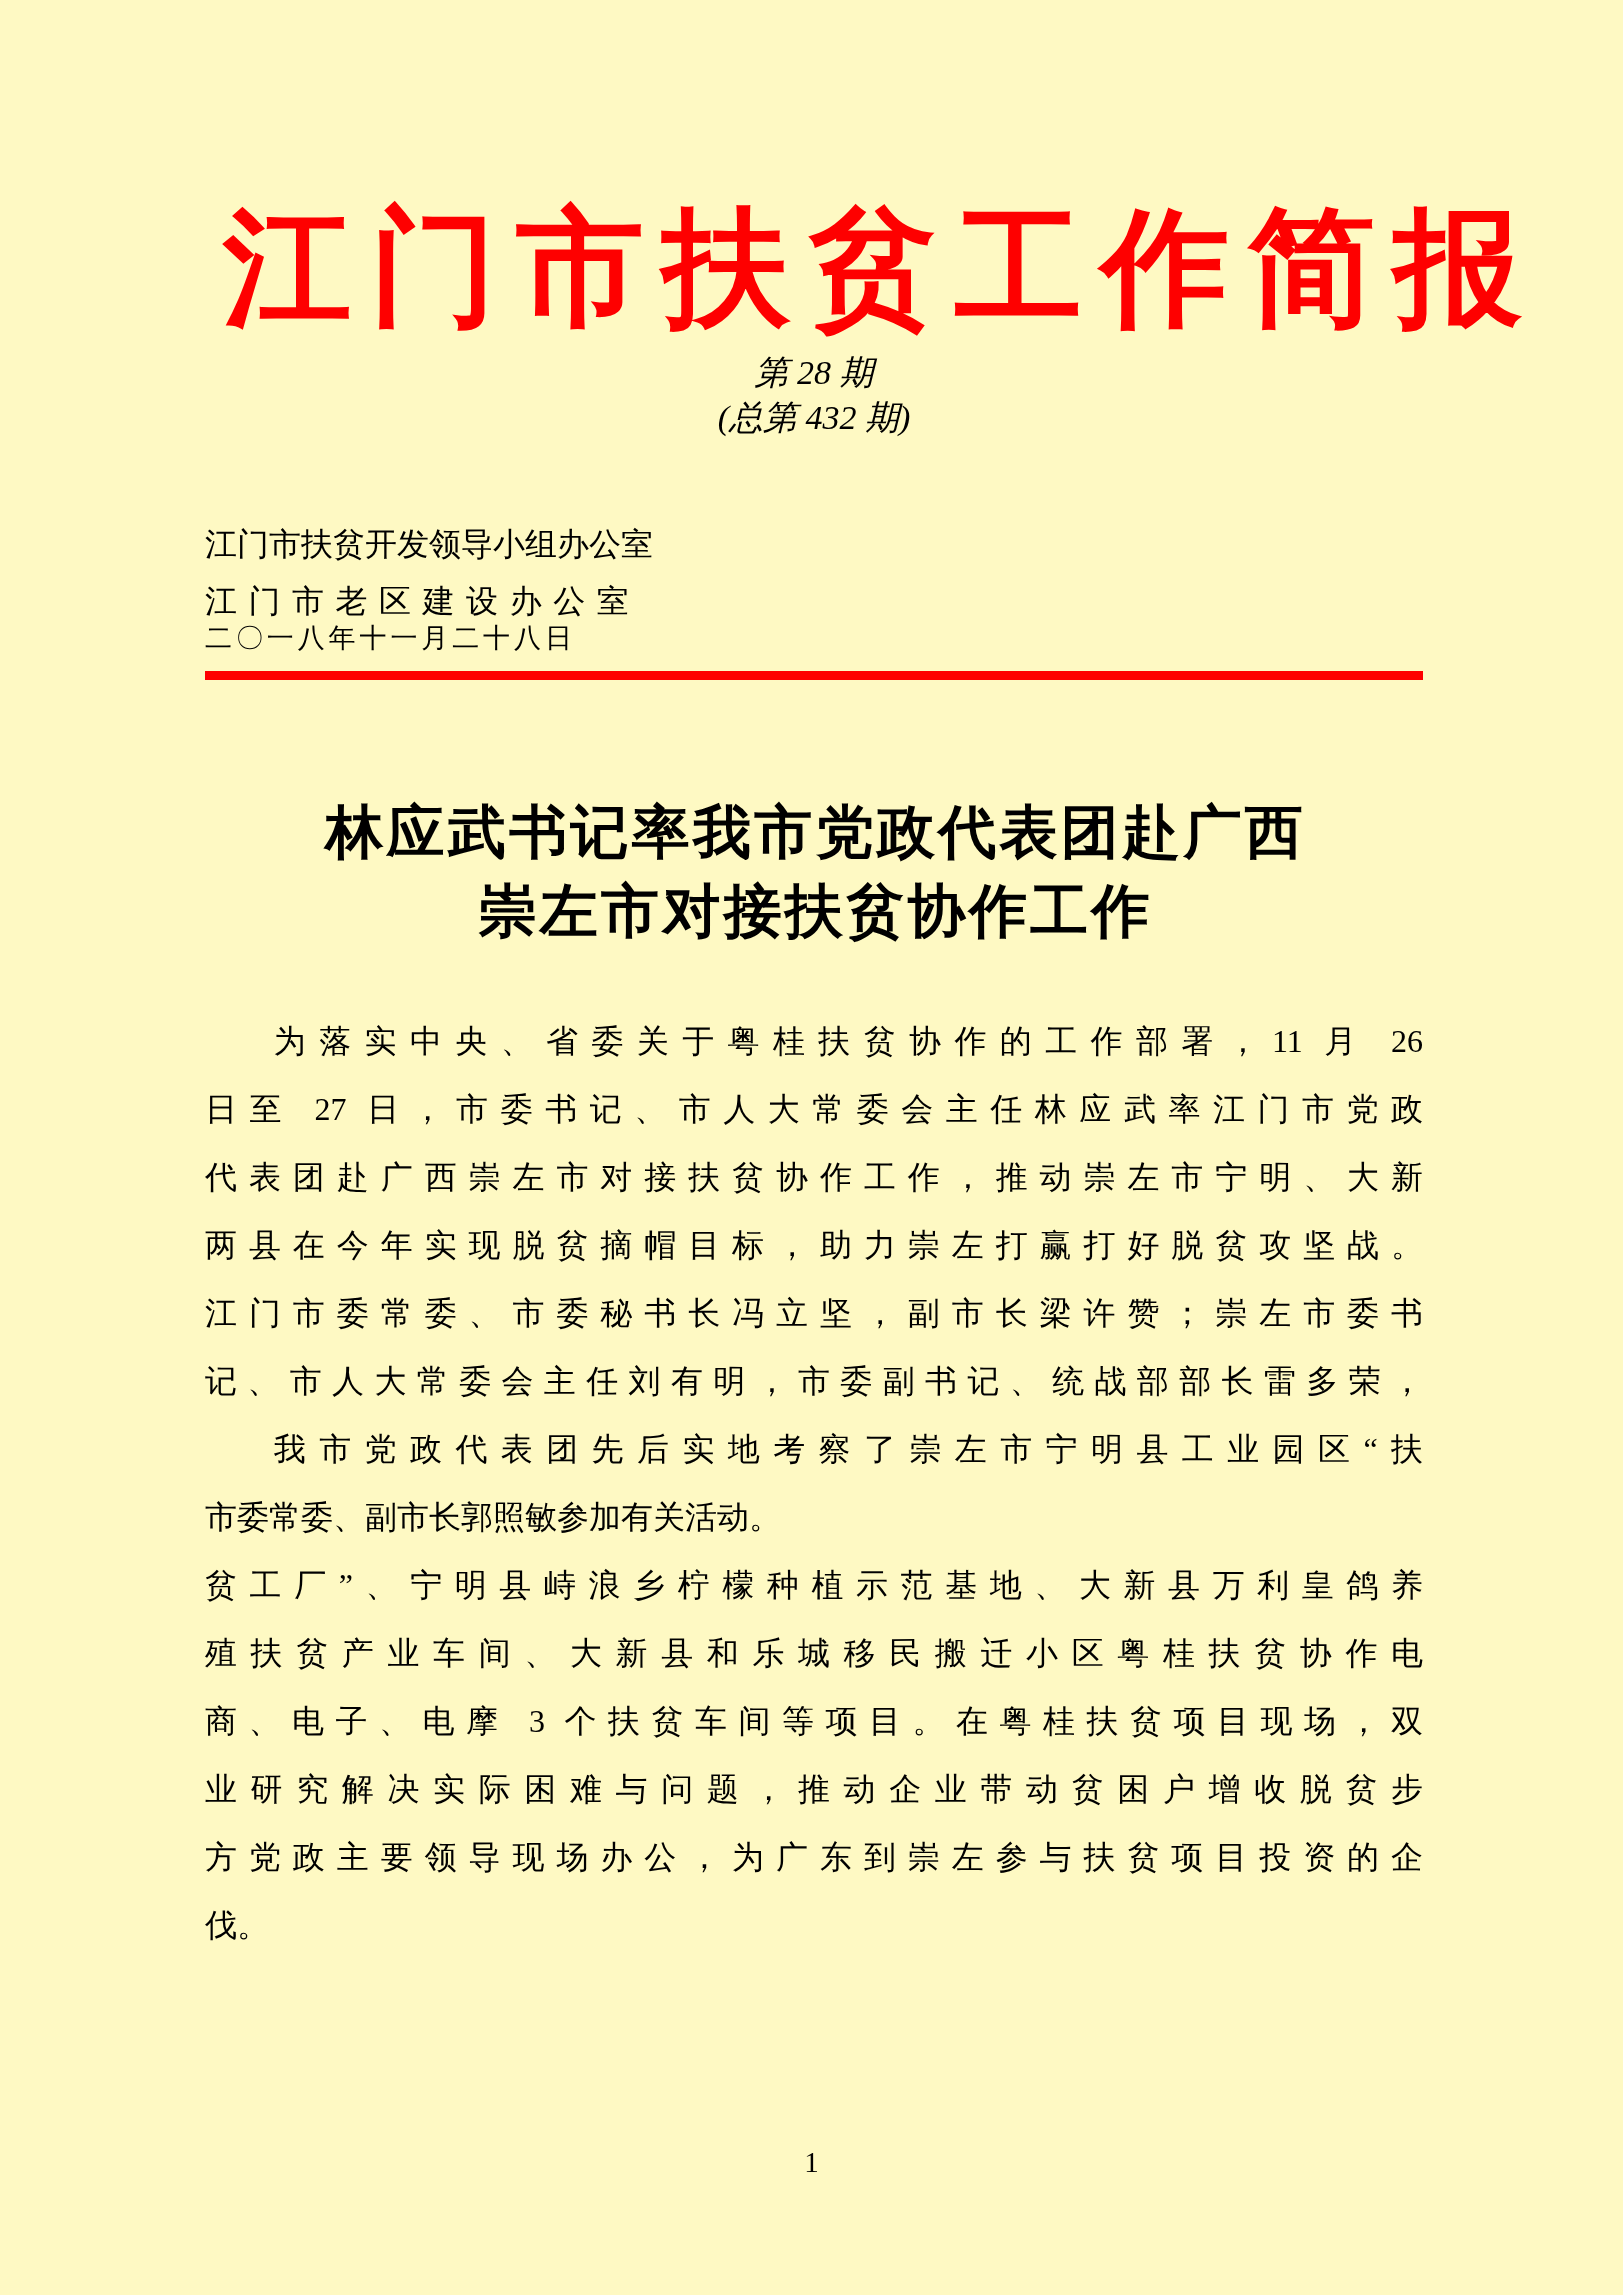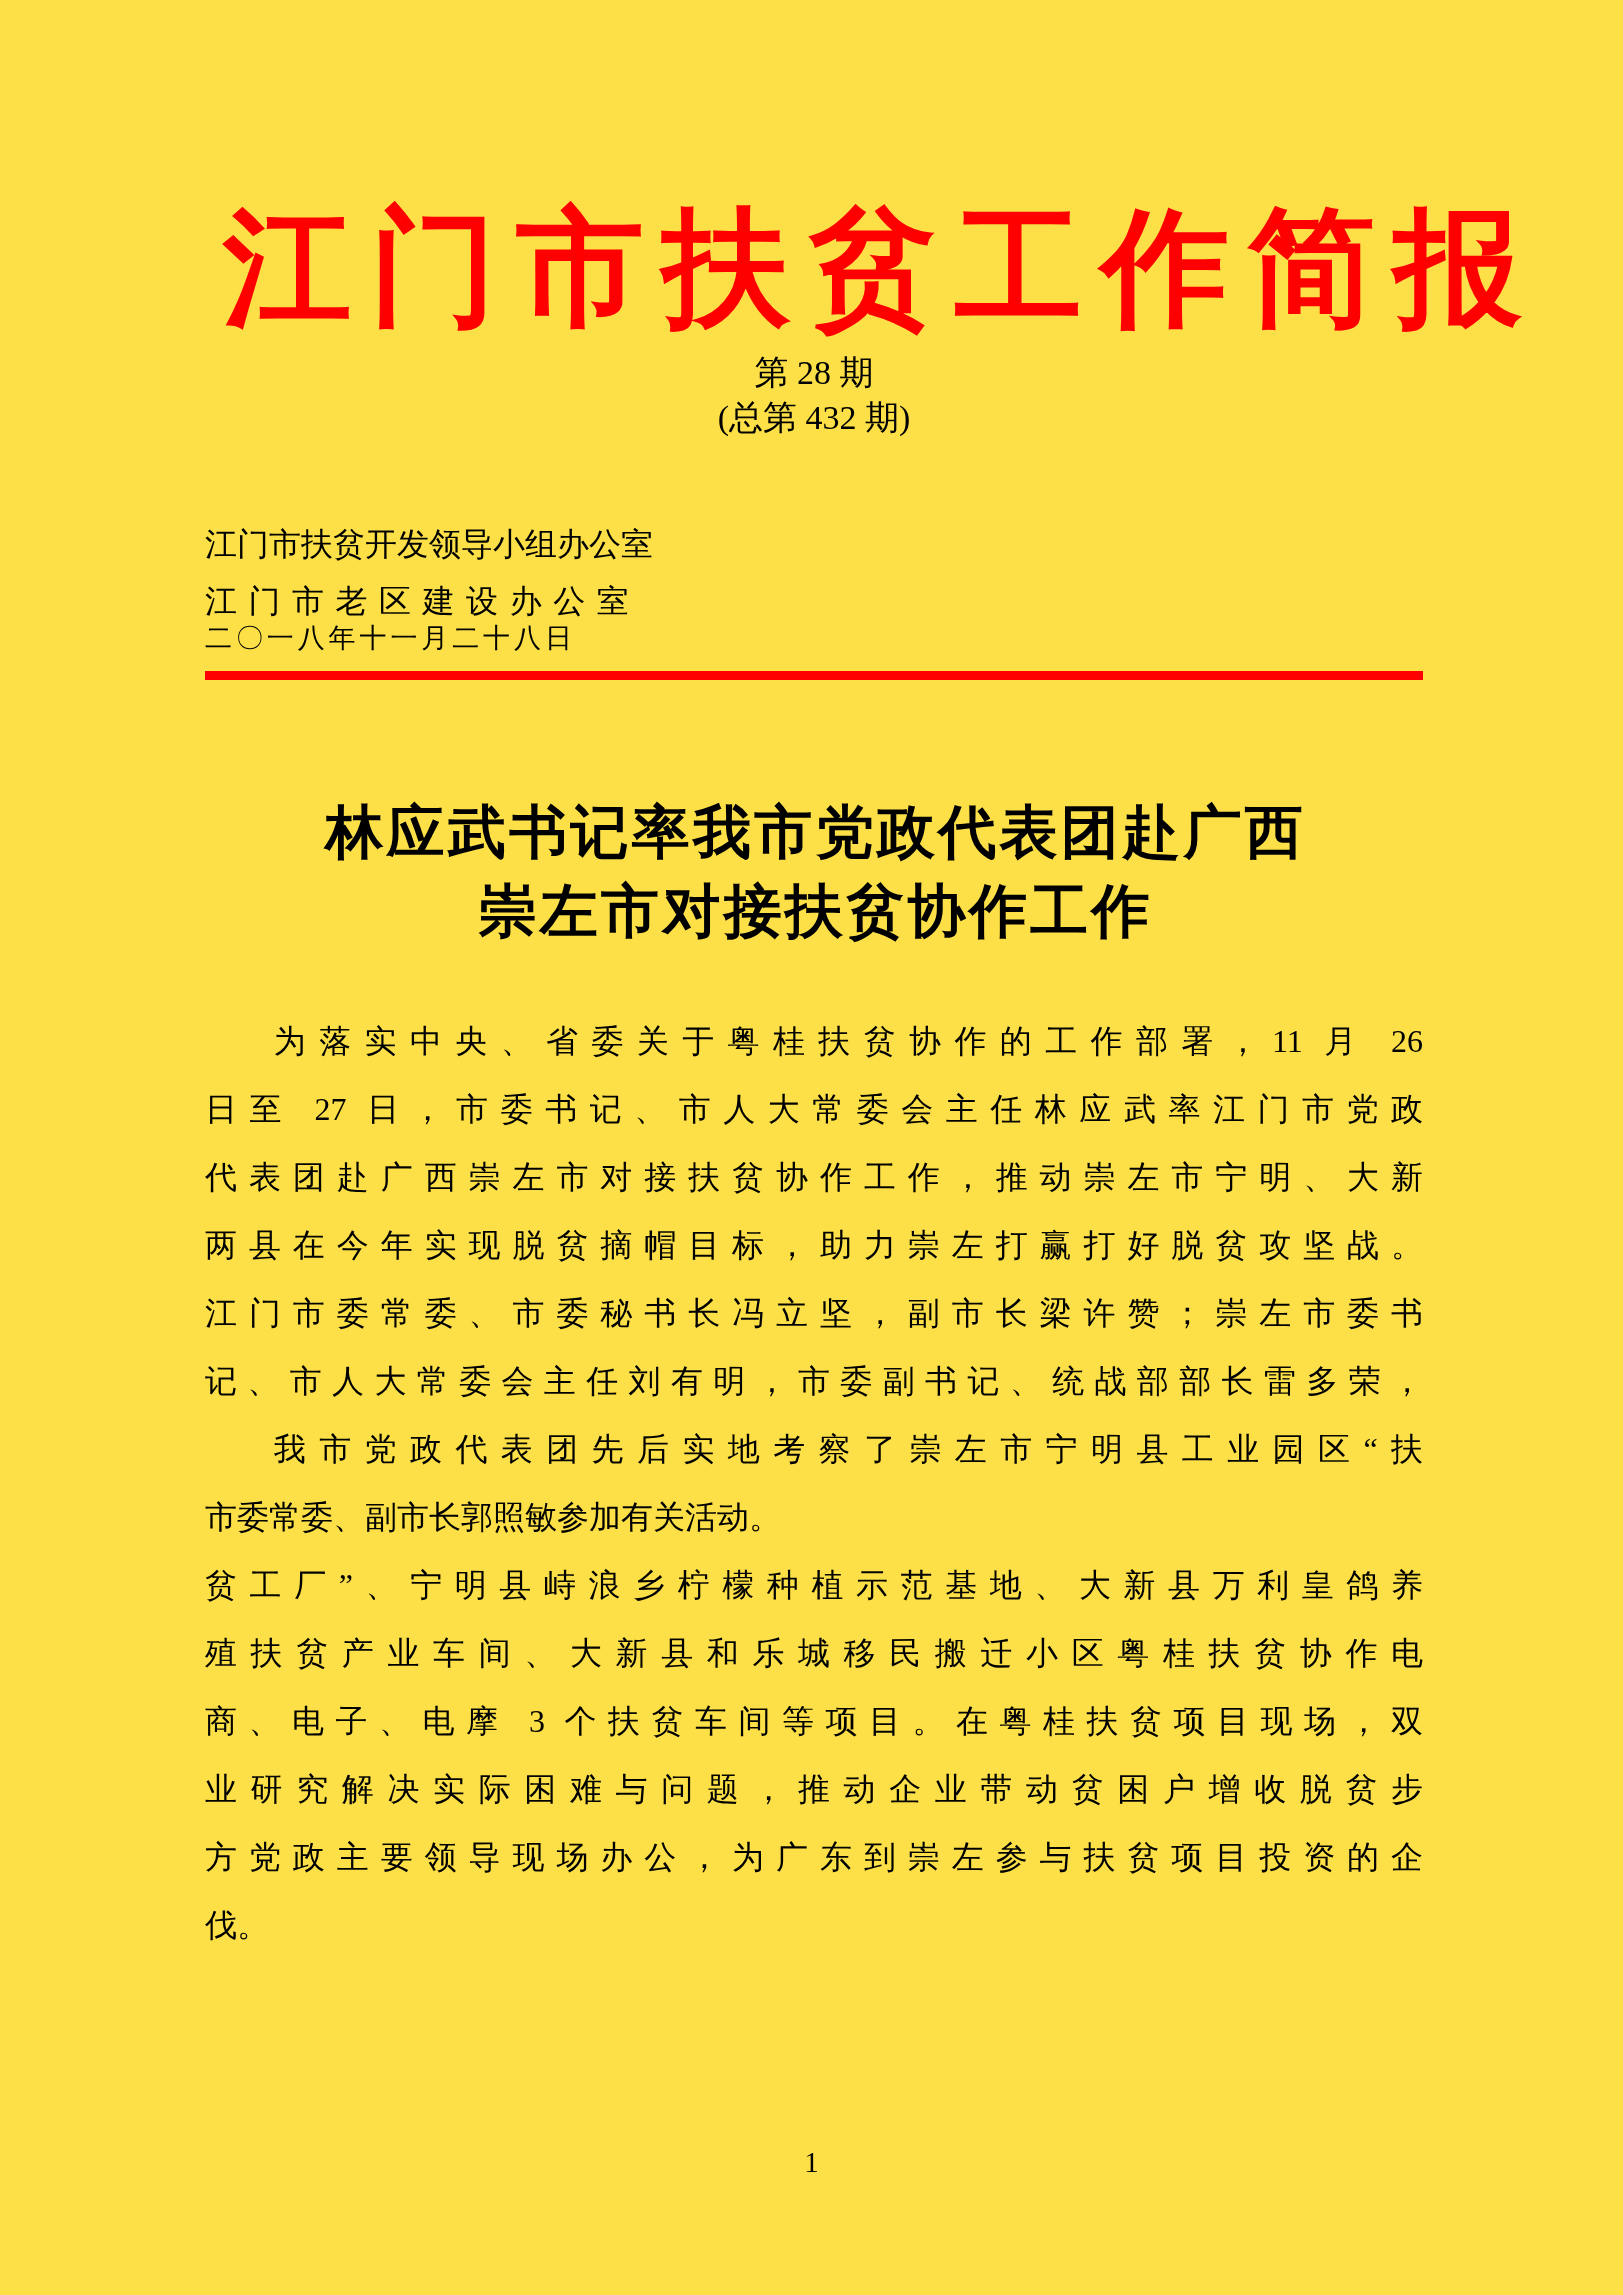--- a/index.html
+++ b/index.html
@@ -4,21 +4,21 @@
 <style>
   html, body {
     margin: 0;
     padding: 0;
     background: #ffffff;
   }
   .page {
     position: relative;
     width: 1623px;
     height: 2295px;
-    background: #fde047;
+    background: #fef9c3;
     color: #000000;
     font-family: "Liberation Serif", "DejaVu Serif", serif;
     box-sizing: border-box;
     padding: 0 200px 0 205px;
     overflow: hidden;
   }
   .masthead-title {
     margin-top: 195px;
     text-align: center;
     color: var(--accent, #fe0000);
@@ -26,20 +26,21 @@
     font-weight: bold;
     line-height: 1.16;
     letter-spacing: 18.3px;
     padding-left: 18.3px;
     white-space: nowrap;
   }
   .issue-line {
     text-align: center;
     font-size: 34px;
     line-height: 45px;
+    font-style: italic;
   }
   .issue-line.first {
     margin-top: 6.5px;
   }
   .org-block {
     margin-top: 85px;
     font-size: 32px;
   }
   .org1 {
     line-height: 39px;

